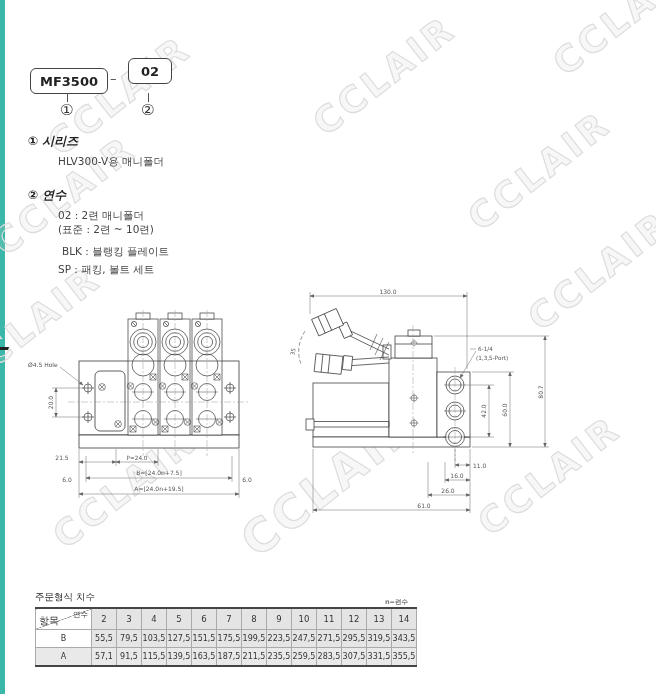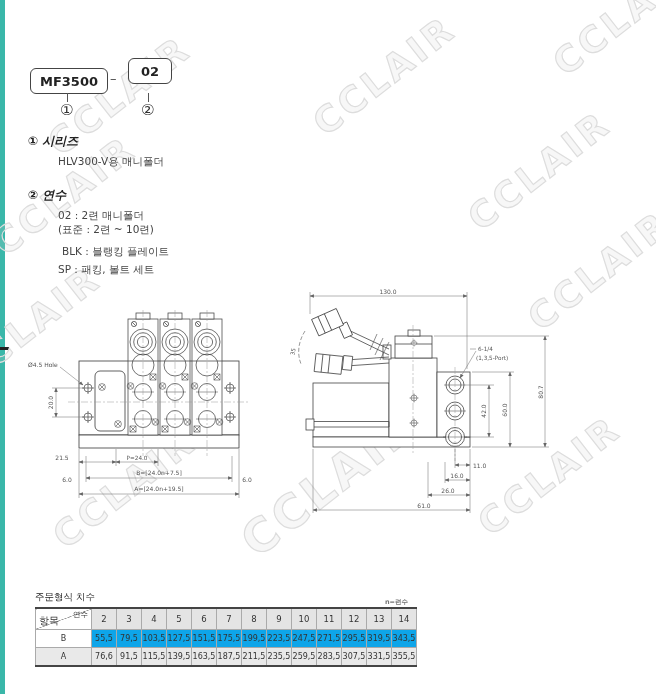--- a/index.html
+++ b/index.html
@@ -39,21 +39,21 @@
   .drawing{left:0;top:279px;width:656px;height:240px;}
   
   .tbl-title{left:35px;top:591px;font-size:9.5px;color:#222;}
   .tbl-note{left:340px;top:598px;width:68px;text-align:right;font-size:6.5px;color:#777;font-weight:bold;}
   .dim-table{position:absolute;left:35px;top:607px;border-collapse:collapse;z-index:1;
              font-size:8px;color:#333;border-top:2px solid #444;border-bottom:2px solid #444;}
   .dim-table th,.dim-table td{border:1px solid #aaa;text-align:center;padding:0;}
   .dim-table thead th{background:#e4e4e4;height:20px;width:24px;font-weight:normal;font-size:8.5px;}
   .dim-table thead{border-bottom:1.5px solid #555;}
   .dim-table tbody th{width:55px;height:17px;font-weight:normal;background:#fff;}
-  .dim-table tbody td{width:24px;height:17px;background:#0ea5e9;}
+  .dim-table tbody td{width:24px;height:17px;background:#e5e5e5;}
   .dim-table tbody tr:nth-child(2) td,.dim-table tbody tr:nth-child(2) th{background:#e9e9e9;}
   .corner{width:55px;position:relative;background:#fff !important;
           background-image:linear-gradient(to right bottom,#fff 49.2%,#999 49.2%,#999 50.8%,#fff 50.8%) !important;}
   .corner .ct{position:absolute;top:1px;right:3px;font-size:7.5px;}
   .corner .cb{position:absolute;bottom:1px;left:3px;font-size:10px;}
   
   .dtx{font-size:6px;fill:#555;font-family:"DejaVu Sans",sans-serif;}
   .dtx2{font-size:5.7px;fill:#555;font-family:"DejaVu Sans",sans-serif;}
 </style>
 </head>
@@ -334,21 +334,21 @@
           <td>199,5</td>
           <td>223,5</td>
           <td>247,5</td>
           <td>271,5</td>
           <td>295,5</td>
           <td>319,5</td>
           <td>343,5</td>
         </tr>
         <tr>
           <th>A</th>
-          <td>76,6</td>
+          <td>57,1</td>
           <td>91,5</td>
           <td>115,5</td>
           <td>139,5</td>
           <td>163,5</td>
           <td>187,5</td>
           <td>211,5</td>
           <td>235,5</td>
           <td>259,5</td>
           <td>283,5</td>
           <td>307,5</td>

